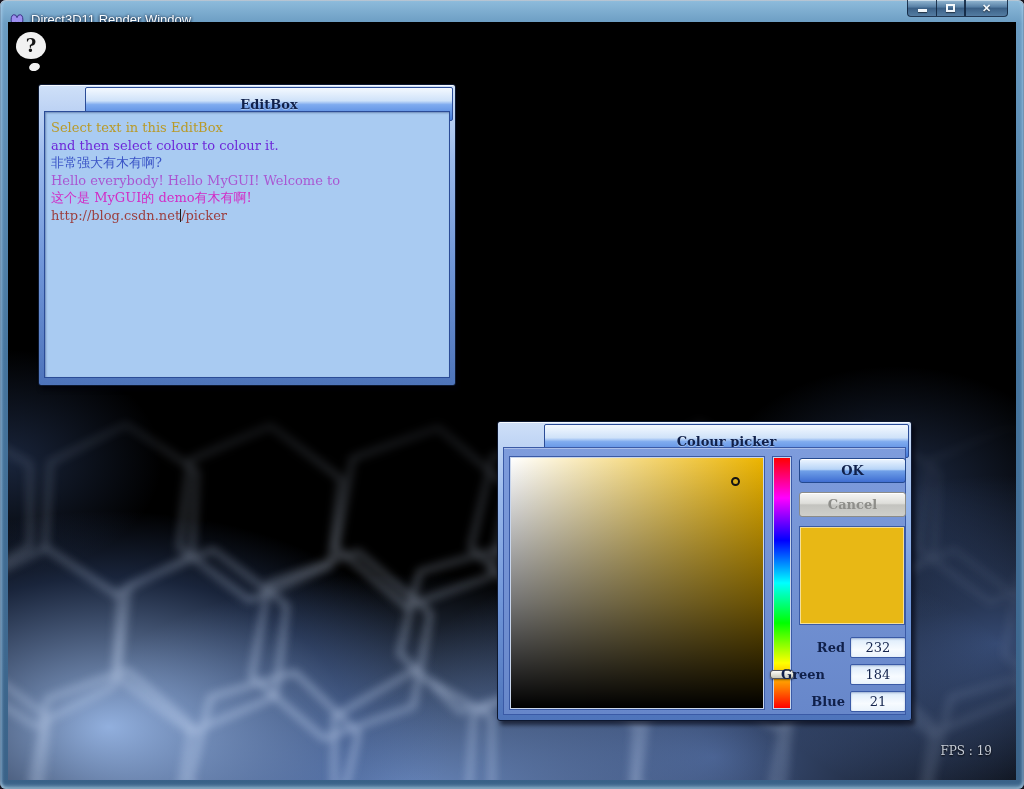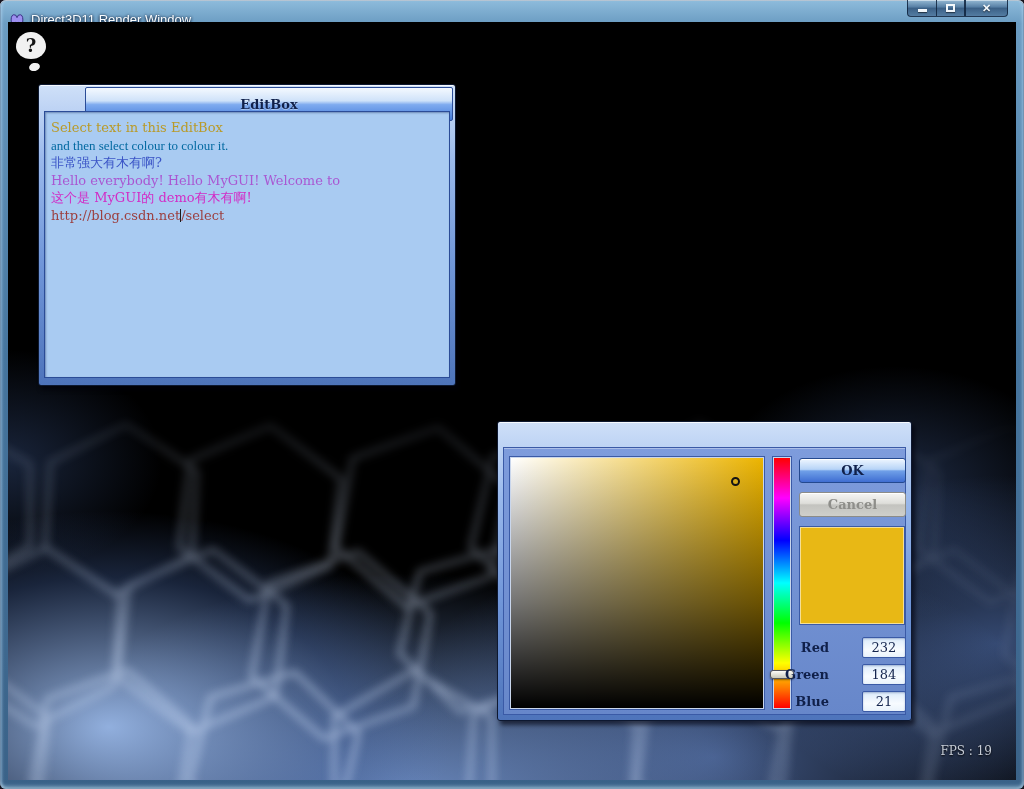--- a/index.html
+++ b/index.html
@@ -80,25 +80,25 @@
     background:linear-gradient(180deg,#fcfcf8 0%,#c9c9ba 100%);box-shadow:0 1px 2px rgba(0,0,0,.45);}
   .btn{position:absolute;left:295px;width:107px;height:25px;border-radius:3px;display:flex;align-items:center;justify-content:center;
     font:bold 13px "DejaVu Serif",serif;cursor:pointer;}
   .btn.ok{top:10px;border:1px solid #24498f;color:#10204a;
     background:linear-gradient(180deg,#eef6ff 0%,#b7d4f7 45%,#6f9fe8 52%,#3f6ed2 100%);box-shadow:inset 0 1px 0 #fff;}
   .btn.cancel{top:44px;border:1px solid #8c8c88;color:#8e8e8a;
     background:linear-gradient(180deg,#f6f6f4 0%,#dededa 45%,#c3c3bf 52%,#cfcfcb 100%);box-shadow:inset 0 1px 0 #fff;}
   .swatch{position:absolute;left:295px;top:78px;width:106px;height:99px;border:1px solid #3a5aa6;
     box-shadow:inset 0 0 0 1px rgba(255,255,255,.55);}
   .chan-row{position:absolute;left:240px;width:162px;height:22px;display:flex;align-items:center;}
-  .chan-row.r0{top:188px;} .chan-row.r1{top:215px;} .chan-row.r2{top:242px;}
+  .chan-row.r0{top:188px;} .chan-row.r1{top:215px;gap:20px;} .chan-row.r2{top:242px;}
   .chan-label{flex:1;text-align:right;font:bold 13px "DejaVu Serif",serif;color:#10204a;padding-right:5px;}
-  .chan-field{width:44px;height:21px;border:1px solid #3a5aa6;border-radius:2px;display:flex;align-items:center;justify-content:center;
+  .chan-field{width:56px;height:21px;border:1px solid #3a5aa6;border-radius:2px;display:flex;align-items:center;justify-content:center;
     background:linear-gradient(180deg,#dcebfb 0%,#f7fbff 60%,#eaf3fc 100%);
-    font:13px "DejaVu Serif",serif;color:#15254e;box-shadow:inset 0 1px 2px rgba(40,70,130,.35);cursor:text;margin-left:28px;}
+    font:13px "DejaVu Serif",serif;color:#15254e;box-shadow:inset 0 1px 2px rgba(40,70,130,.35);cursor:text;}
 
   .fps{position:absolute;right:24px;top:722px;z-index:5;font:12px "DejaVu Serif",serif;color:#c6ccd6;text-shadow:0 1px 2px #000;text-align:center;}
 </style>
 </head>
 <body>
 
 <div class="frame">
 
   <div class="titlebar">
     <span class="app-icon">
@@ -173,29 +173,30 @@
     <div class="help">
       <span class="bubble"></span>
       <span class="q">?</span>
       <span class="dot"></span>
     </div>
 
     <div class="mgw editbox-win">
       <div class="mgtitle">EditBox</div>
       <div class="eb-client">
         <div class="ebline" style="color: rgb(185, 154, 39);">Select text in this EditBox</div>
-        <div class="ebline" style="color: #0369a1; font-family: Liberation Serif, serif;">and then select colour to colour it.</div>
+        <div class="ebline" style="color: #6d28d9;">and then select colour to colour it.</div>
         <div class="ebline" style="color: rgb(58, 84, 198);">非常强大有木有啊?</div>
         <div class="ebline" style="color: rgb(169, 87, 210);">Hello everybody! Hello MyGUI! Welcome to</div>
         <div class="ebline" style="color: rgb(210, 44, 198);">这个是 MyGUI的 demo有木有啊!</div>
-        <div class="ebline" style="color: rgb(156, 63, 63);"><span>http://blog.csdn.net</span><span class="caret"></span><span>/select</span></div>
+        <div class="ebline" style="color: rgb(156, 63, 63);"><span>http://blog.csdn.net</span><span class="caret"></span><span>/picker</span></div>
       </div>
     </div>
 
     <div class="mgw picker-win">
+      <div class="mgtitle">Colour picker</div>
       <div class="pk-body">
 
         <div class="sv" style="background: linear-gradient(rgba(0, 0, 0, 0) 0%, rgba(0, 0, 0, 0.55) 58%, rgb(0, 0, 0) 100%), linear-gradient(90deg, rgb(255, 255, 255) 0%, rgb(236, 180, 0) 100%);">
           <span class="sv-marker"></span>
         </div>
 
         <div class="hue">
           <span class="hue-handle"></span>
         </div>
 

